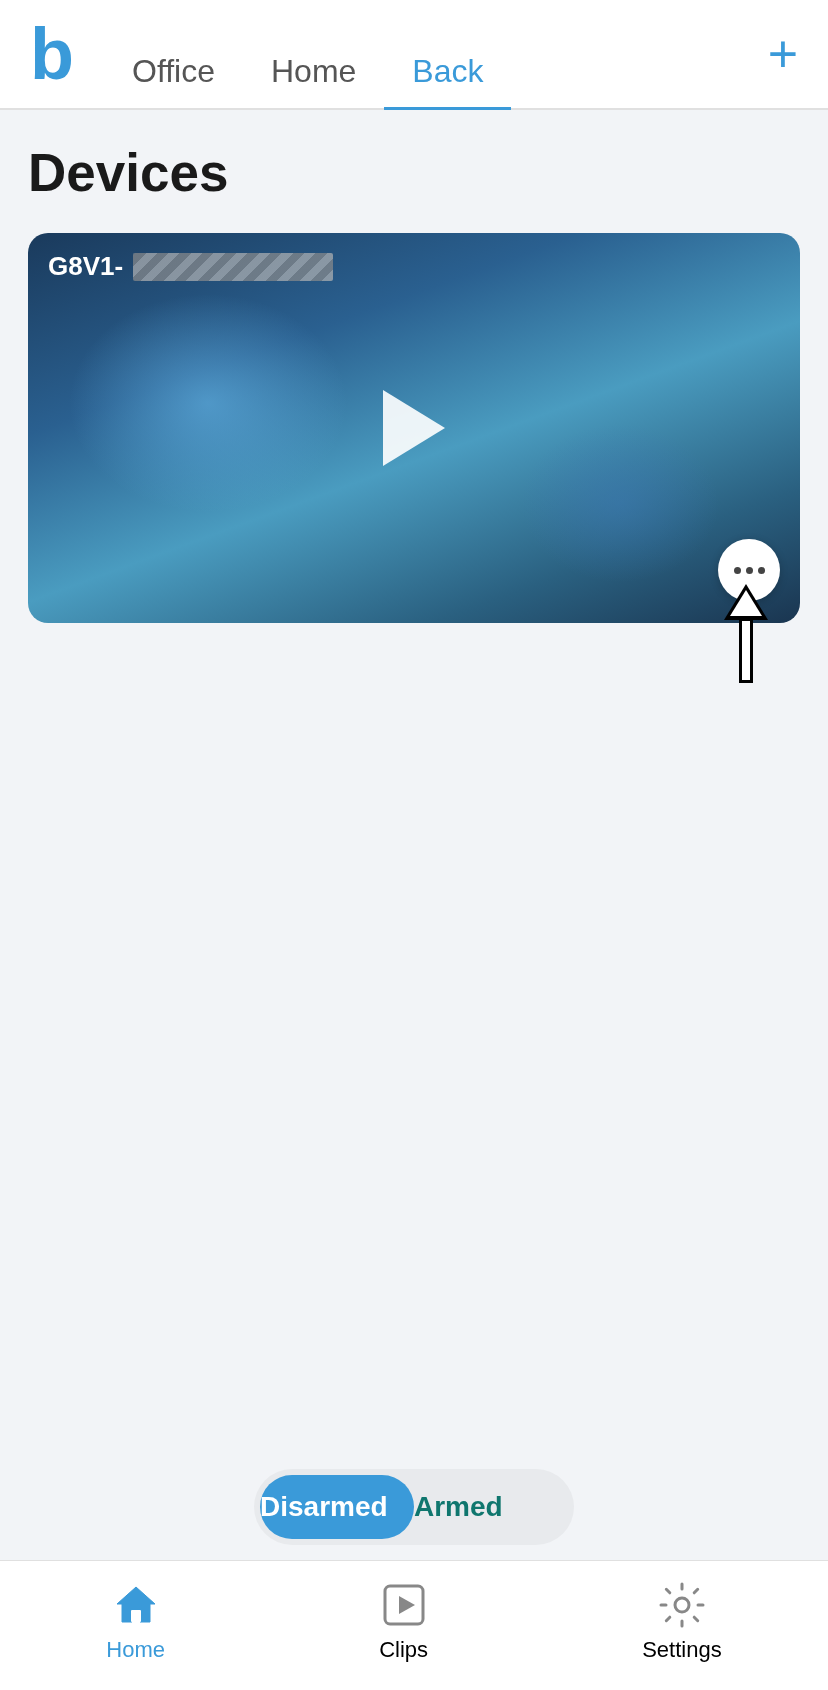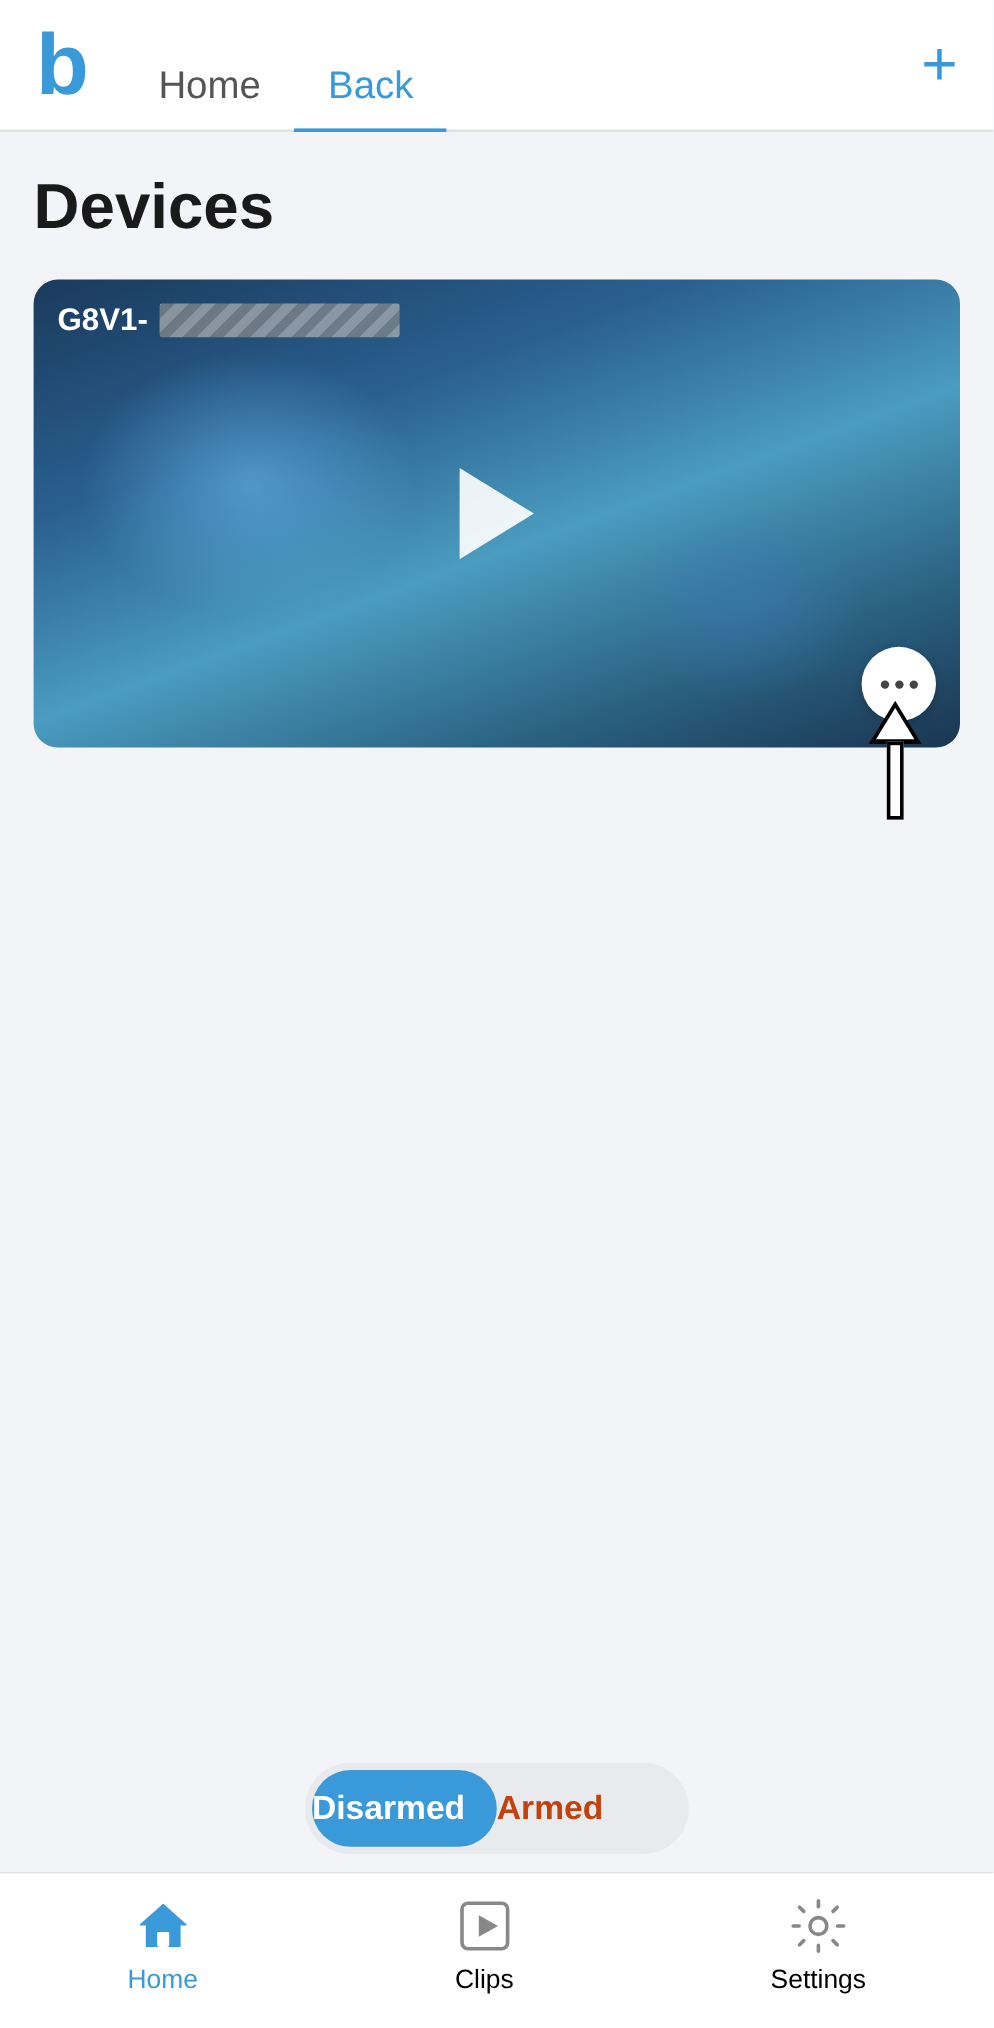--- a/index.html
+++ b/index.html
@@ -219,21 +219,21 @@
       border-radius: 44px;
       font-size: 28px;
       font-weight: 600;
       cursor: pointer;
     }
     .toggle-option.active {
       background: #3a9ad9;
       color: white;
     }
     .toggle-option.inactive {
-      color: #c2410c;
+      color: #0f766e;
     }
 
     
     .bottom-nav {
       position: fixed;
       bottom: 0;
       left: 0;
       width: 828px;
       height: 130px;
       background: #ffffff;
@@ -270,20 +270,21 @@
       width: 46px;
       height: 46px;
     }
   </style>
 </head>
 <body>
 
 <header class="header">
   <div class="logo">b</div>
   <nav class="nav-tabs">
+    <div class="nav-tab">Office</div>
     <div class="nav-tab">Home</div>
     <div class="nav-tab active">Back</div>
   </nav>
   <div class="add-button">+</div>
 </header>
 
 <main class="main-content">
   <h2 class="section-title">Devices</h2>
 
   <div class="video-card">

